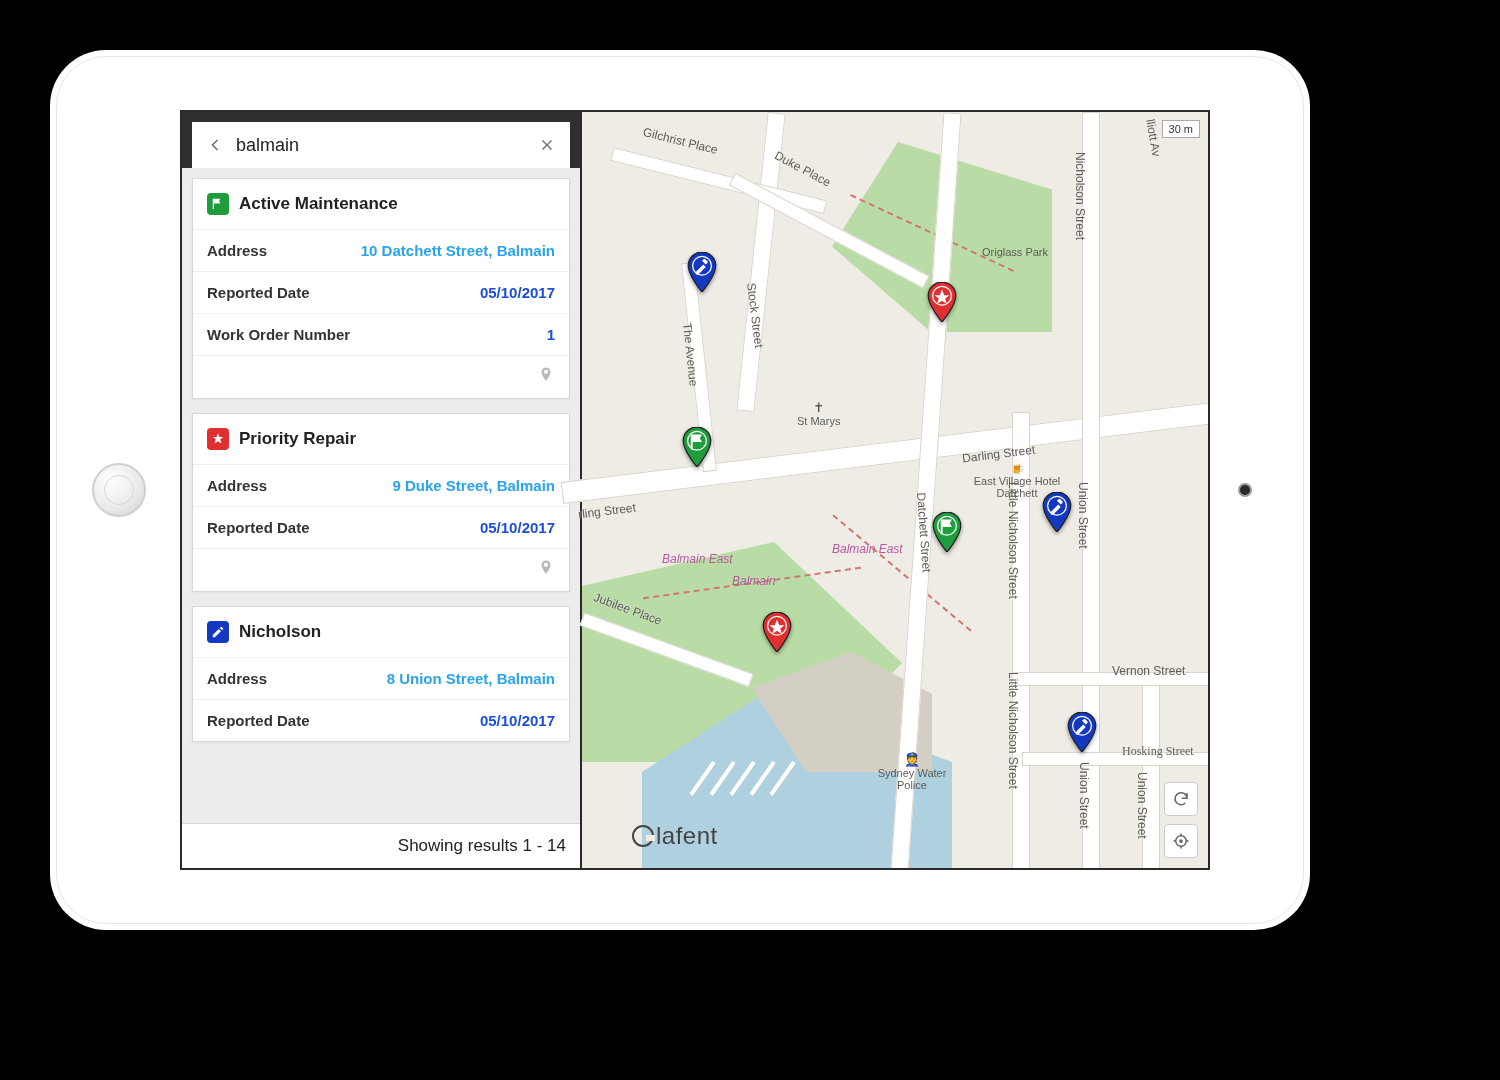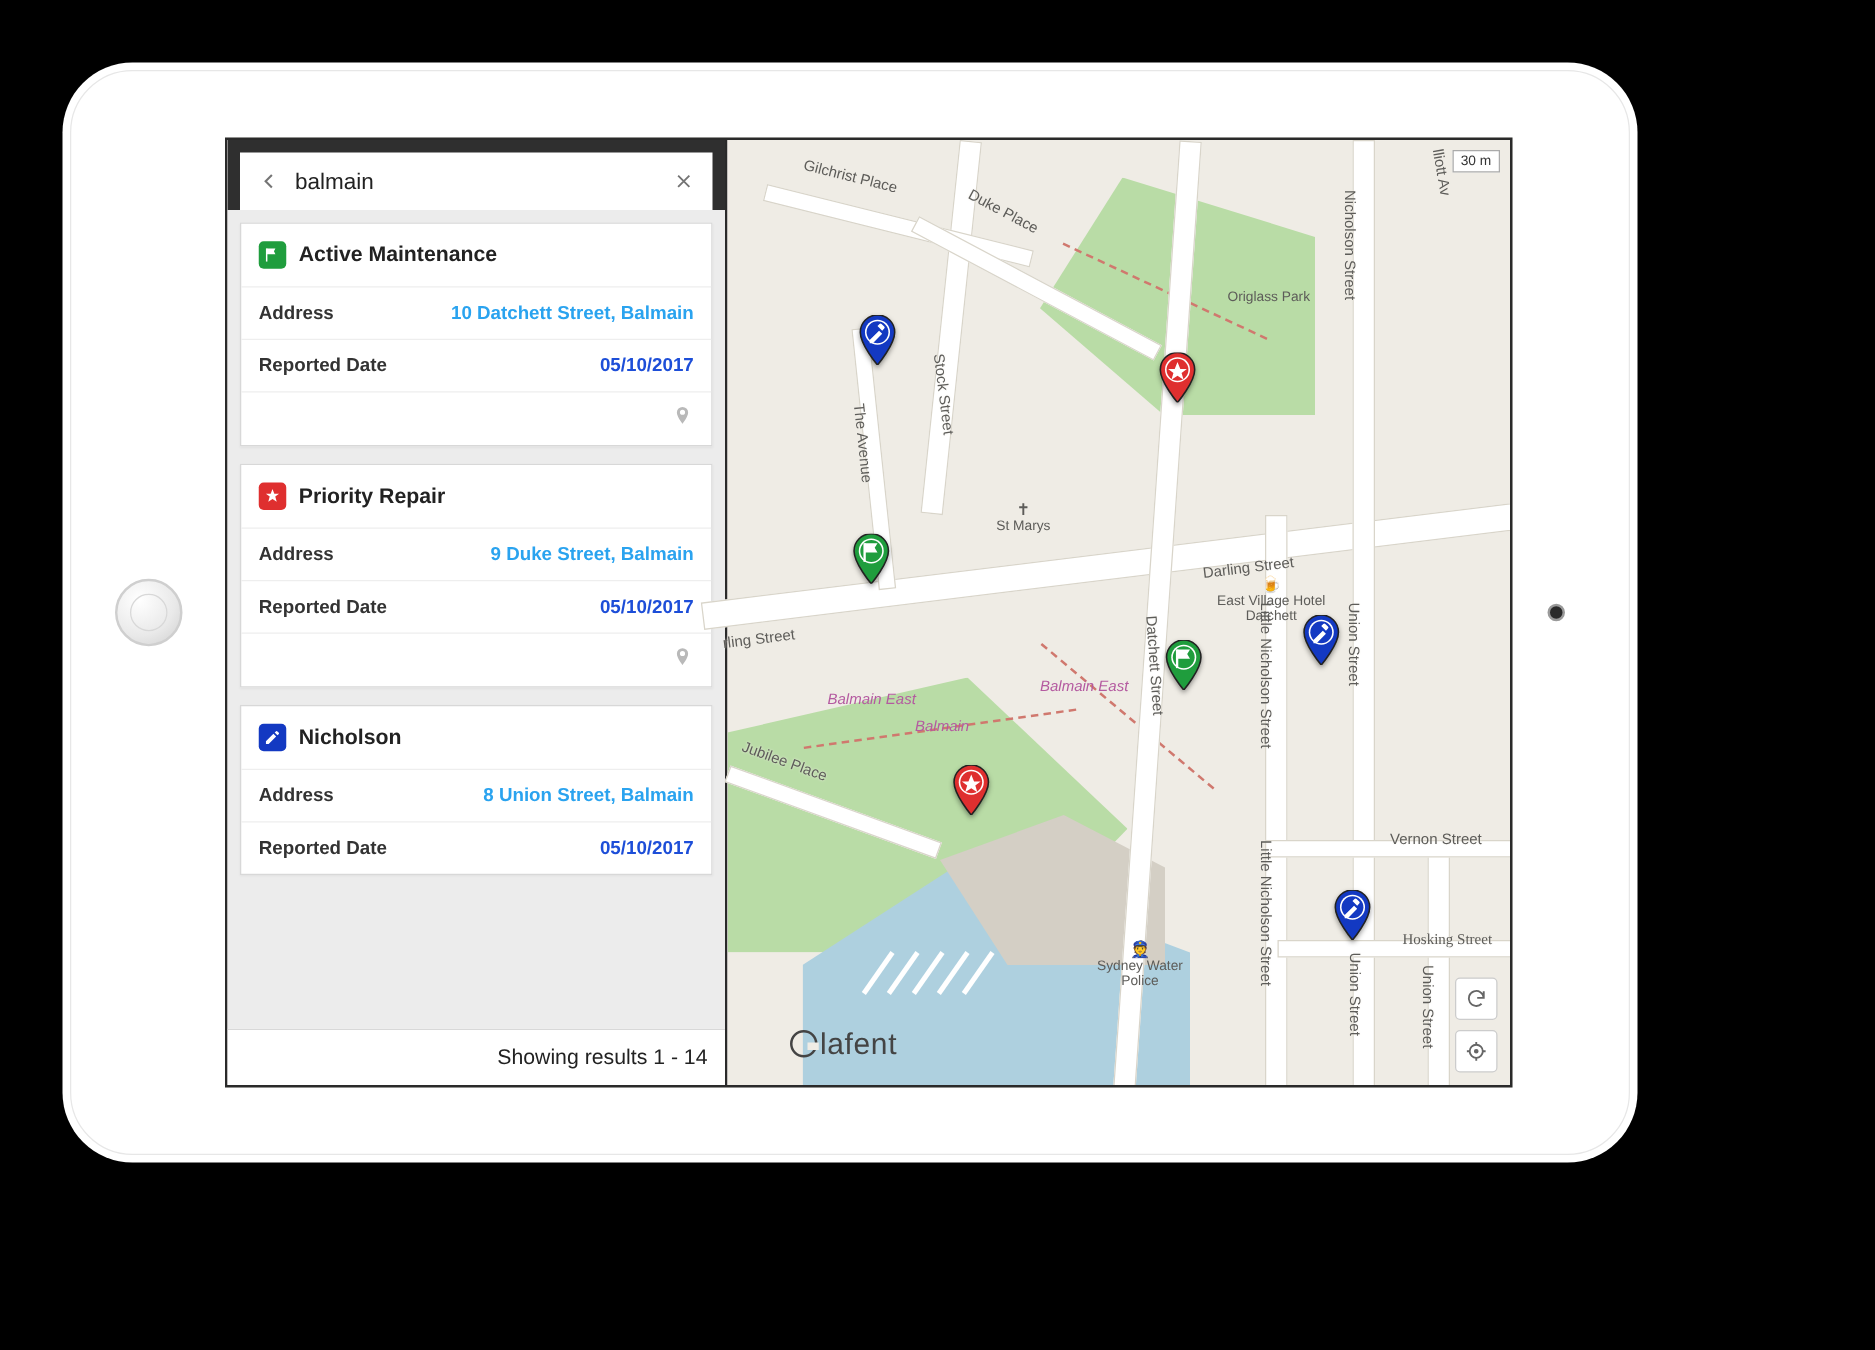--- a/index.html
+++ b/index.html
@@ -146,20 +146,24 @@
               <span>Active Maintenance</span>
             </div>
             <div class="row">
                 <span class="k">Address</span>
                 <span class="v link">10 Datchett Street, Balmain</span>
               </div>
             <div class="row">
                 <span class="k">Reported Date</span>
                 <span class="v">05/10/2017</span>
               </div>
+            <div class="row">
+                <span class="k">Work Order Number</span>
+                <span class="v">1</span>
+              </div>
             <div class="card-foot">
                 <span class="pin-mini"><svg viewBox="0 0 24 24" fill="currentColor">
                     <path d="M12 2a6 6 0 0 0-6 6c0 4.5 6 12 6 12s6-7.5 6-12a6 6 0 0 0-6-6zm0 8.5A2.5 2.5 0 1 1 12 5a2.5 2.5 0 0 1 0 5.5z"></path>
                   </svg></span>
               </div>
           </div>
 
           <div class="card">
             <div class="card-head">
               <span class="badge-icon badge-red">
@@ -242,21 +246,21 @@
         <div class="road-label" style="left:438px; top:370px; transform:rotate(90deg); transform-origin:left top;">Little Nicholson Street</div>
         <div class="road-label" style="left:508px; top:370px; transform:rotate(90deg); transform-origin:left top;">Union Street</div>
         <div class="road-label" style="left:509px; top:650px; transform:rotate(90deg); transform-origin:left top;">Union Street</div>
         <div class="road-label" style="left:530px; top:552px;">Vernon Street</div>
         <div class="road-label" style="left:540px; top:632px;font-family:Liberation Serif, serif;">Hosking Street</div>
         <div class="road-label" style="left:10px; top:490px; transform:rotate(20deg);">Jubilee Place</div>
         <div class="road-label" style="left:438px; top:560px; transform:rotate(90deg); transform-origin:left top;">Little Nicholson Street</div>
         <div class="road-label" style="left:575px; top:6px; transform:rotate(80deg); transform-origin:left top;">lliott Av</div>
         <div class="road-label" style="left:567px; top:660px; transform:rotate(90deg); transform-origin:left top;">Union Street</div>
 
-        <div class="poi" style="left:400px; top:120px;"><span>Origlass Park</span></div>
+        <div class="poi" style="left:400px; top:134px;"><span>Origlass Park</span></div>
         <div class="poi" style="left:215px; top:288px;"><div class="sym">✝</div><span>St Marys</span></div>
         <div class="poi" style="left:390px; top:348px; width:90px;"><div class="sym">🍺</div><span>East Village Hotel Datchett</span></div>
         <div class="poi" style="left:290px; top:640px; width:80px;"><div class="sym">👮</div><span>Sydney Water Police</span></div>
 
         <div class="suburb" style="left:80px; top:440px;">Balmain East</div>
         <div class="suburb" style="left:250px; top:430px;">Balmain East</div>
         <div class="suburb" style="left:150px; top:462px;">Balmain</div>
 
         <div class="marina" style="left:130px; top:650px;">
           <div class="slip" style="left:0;   transform:rotate(35deg);"></div>

